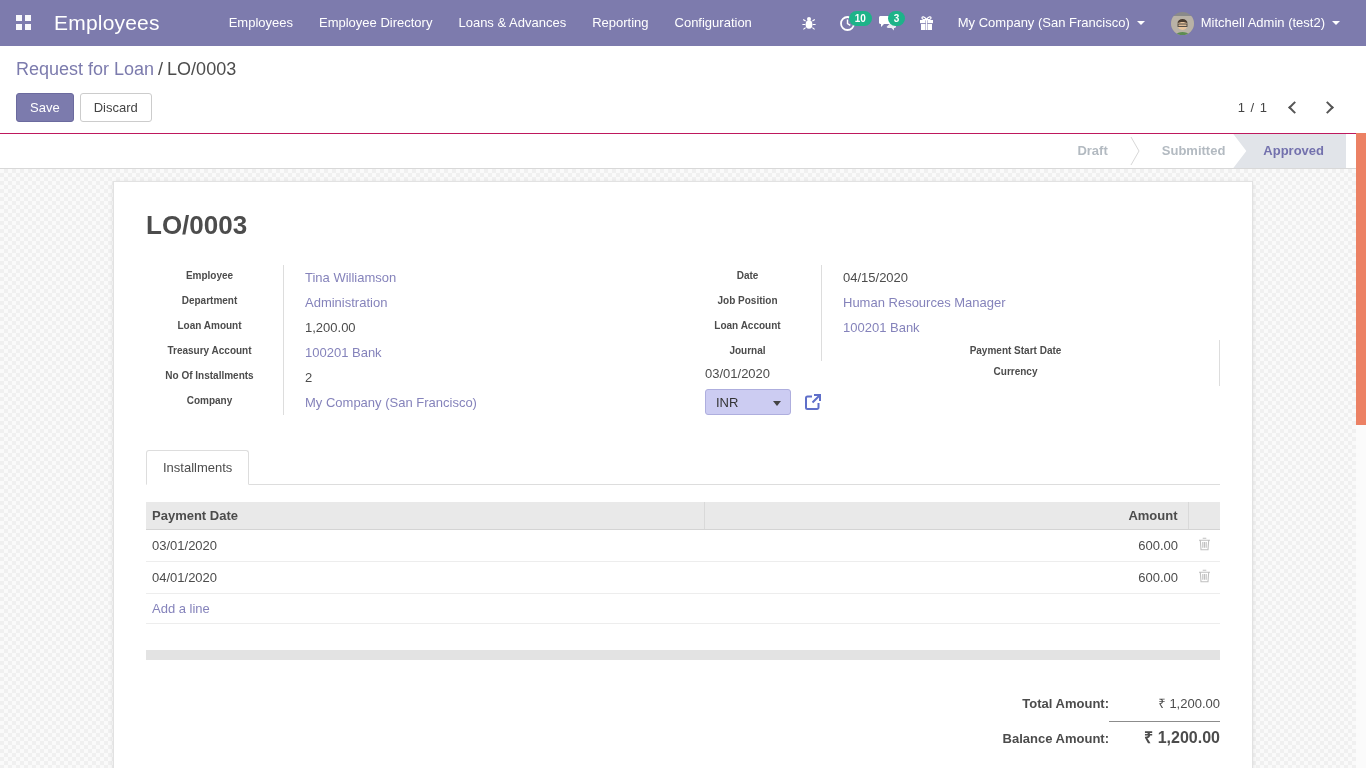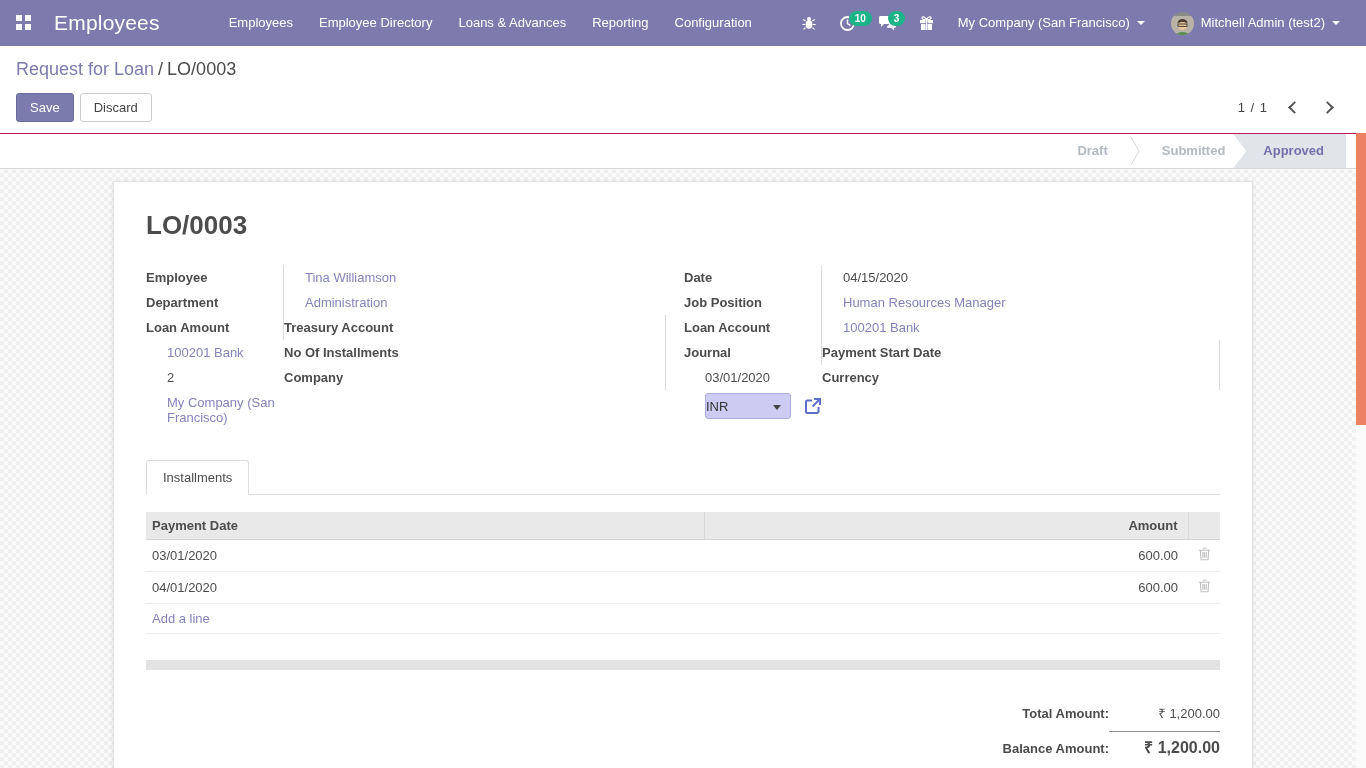--- a/index.html
+++ b/index.html
@@ -47,25 +47,25 @@
     background-image:linear-gradient(45deg,#f0f0f0 25%,transparent 25%,transparent 75%,#f0f0f0 75%),
                      linear-gradient(45deg,#f0f0f0 25%,transparent 25%,transparent 75%,#f0f0f0 75%);
     background-size:8px 8px; background-position:0 0,4px 4px; overflow:hidden; }
   .sheet { width:1140px; margin:12px auto 0; background:#fff; border:1px solid #e2e2e2; box-shadow:0 1px 4px rgba(0,0,0,.1); min-height:660px; padding:28px 32px 40px; }
   .sheet-title { font-size:26px; font-weight:bold; color:#4c4c4c; margin-bottom:24px; }
 
   .field-groups { display:flex; gap:18px; }
   .group { display:grid; grid-template-columns:138px 1fr; align-content:start; }
   .group-left { width:520px; flex:0 0 auto; }
   .group-right { flex:1; }
-  .f-label { font-size:13px; font-weight:bold; color:#4c4c4c; border-right:1px solid #ddd; padding:5px 10px 5px 0; }
+  .f-label { font-size:10px; font-weight:bold; color:#4c4c4c; border-right:1px solid #ddd; padding:5px 10px 5px 0;text-align:center; }
   .f-value { font-size:13px; color:#4c4c4c; padding:5px 0 5px 21px; }
   .f-link { color:#8583bb; cursor:pointer; }
   .currency-cell { display:flex; align-items:center; gap:12px; padding-top:3px; }
-  .select-box { width:341px; height:26px; background:#ccccf2; border:1px solid #aeaede; border-radius:3px; font-size:13px; color:#333; display:flex; align-items:center; padding:0 0; cursor:pointer; position:relative; }
+  .select-box { width:341px; height:26px; background:#ccccf2; border:1px solid #aeaede; border-radius:3px; font-size:13px; color:#333; display:flex; align-items:center; padding:0 10px; cursor:pointer; position:relative; }
   .select-caret { position:absolute; right:9px; top:11px; width:0; height:0; border-left:4px solid transparent; border-right:4px solid transparent; border-top:5px solid #444; }
   .external-btn { cursor:pointer; display:flex; }
 
   
   .notebook { margin-top:30px; }
   .tabs { display:flex; border-bottom:1px solid #ddd; }
   .tab { font-size:13px; color:#4c4c4c; padding:9px 16px; border:1px solid transparent; cursor:pointer; }
   .tab-active { background:#fff; border-color:#ddd #ddd #fff #ddd; border-radius:3px 3px 0 0; margin-bottom:-1px; }
 
   
@@ -192,20 +192,21 @@
     <h1 class="sheet-title">LO/0003</h1>
 
     <div class="field-groups">
 
       <div class="group group-left">
         <div class="f-label">Employee</div>
         <div class="f-value"><span class="f-link">Tina Williamson</span></div>
         <div class="f-label">Department</div>
         <div class="f-value"><span class="f-link">Administration</span></div>
         <div class="f-label">Loan Amount</div>
+        <div class="f-value">1,200.00</div>
         <div class="f-label">Treasury Account</div>
         <div class="f-value"><span class="f-link">100201 Bank</span></div>
         <div class="f-label">No Of Installments</div>
         <div class="f-value">2</div>
         <div class="f-label">Company</div>
         <div class="f-value"><span class="f-link">My Company (San Francisco)</span></div>
       </div>
 
       <div class="group group-right">
         <div class="f-label">Date</div>

